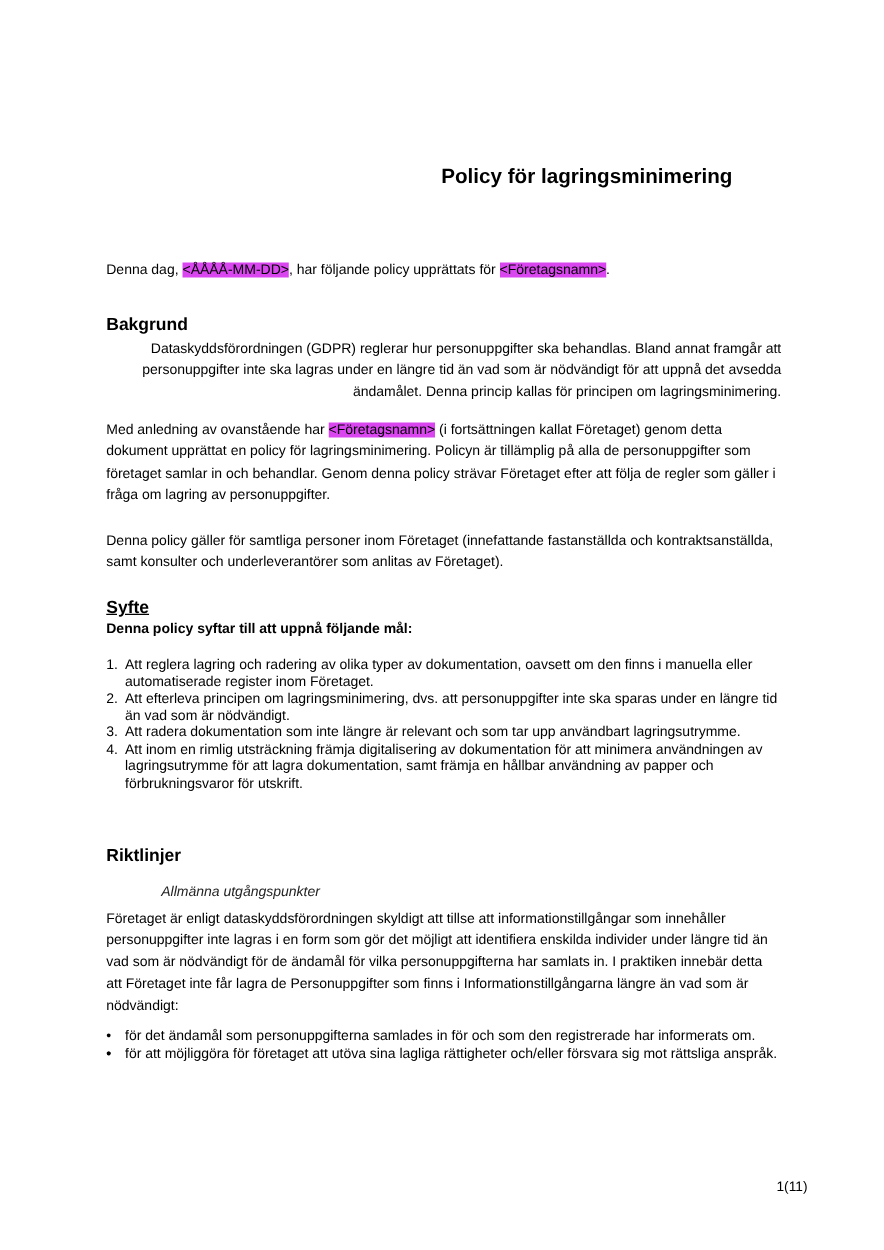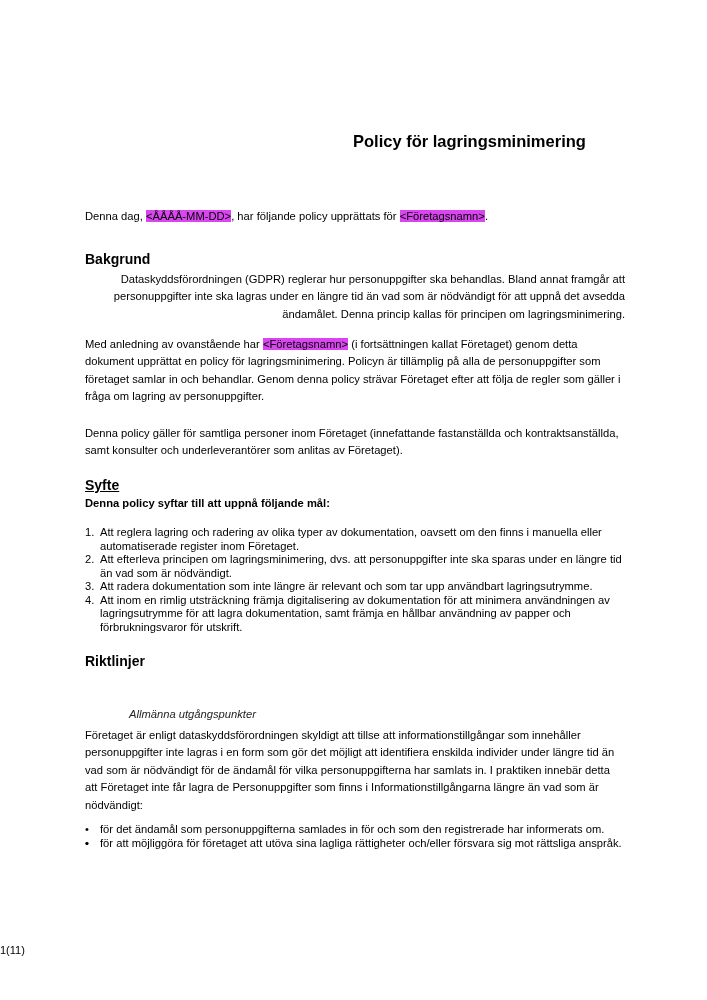--- a/index.html
+++ b/index.html
@@ -7,21 +7,21 @@
            font-family: "Liberation Sans", sans-serif; color: #000; }
     .page { position: absolute; left: 0; top: 0; width: 707px; height: 1000px; background: #fff; }
     .title { position: absolute; left: 353px; top: 84px; font-size: 16.5px; font-weight: bold; white-space: nowrap; margin-top: 48px; }
     .p { position: absolute; left: 85px; width: 540px; font-size: 11.2px; line-height: 17.4px; margin: 0; }
     .hl { background: #d946ef; }
     .h2 { position: absolute; left: 85px; font-size: 14px; font-weight: bold; margin: 0; }
     .sub { position: absolute; left: 85px; font-size: 11.2px; font-style: italic; margin: 0; color: #222; }
     .list { position: absolute; left: 85px; width: 540px; margin: 0; padding: 0; list-style: none; font-size: 11.2px; }
     .list li { position: relative; padding-left: 15px; line-height: 13.5px; margin: 0; }
     .list li .marker { position: absolute; left: 0; top: 0; }
-    .footer { position: absolute; left: 0; width: 646px; top: 944px; text-align: left; font-size: 11px; }
+    .footer { position: absolute; left: 0; width: 646px; top: 944px; text-align: right; font-size: 11px; }
   </style>
 </head>
 <body>
 
 <div class="page">
 
   <h1 class="title">Policy för lagringsminimering</h1>
 
   <p class="p" style="top:208px;"><span>Denna dag, </span><span class="hl">&lt;ÅÅÅÅ-MM-DD&gt;</span><span>, har följande policy upprättats för </span><span class="hl">&lt;Företagsnamn&gt;</span><span>.</span></p>
 
@@ -37,21 +37,21 @@
 
   <p class="p" style="top:495px;font-weight:bold;">Denna policy syftar till att uppnå följande mål:</p>
 
   <ol class="list" style="top:526px;">
     <li><span class="marker">1.</span><span>Att reglera lagring och radering av olika typer av dokumentation, oavsett om den finns i manuella eller automatiserade register inom Företaget.</span></li>
     <li><span class="marker">2.</span><span>Att efterleva principen om lagringsminimering, dvs. att personuppgifter inte ska sparas under en längre tid än vad som är nödvändigt.</span></li>
     <li><span class="marker">3.</span><span>Att radera dokumentation som inte längre är relevant och som tar upp användbart lagringsutrymme.</span></li>
     <li><span class="marker">4.</span><span>Att inom en rimlig utsträckning främja digitalisering av dokumentation för att minimera användningen av lagringsutrymme för att lagra dokumentation, samt främja en hållbar användning av papper och förbrukningsvaror för utskrift.</span></li>
   </ol>
 
-  <h2 class="h2" style="top:653px;text-align:right;">Riktlinjer</h2>
+  <h2 class="h2" style="top:676px;text-align:right;">Riktlinjer</h2>
 
   <p class="sub" style="top:708px;margin-left:44px;">Allmänna utgångspunkter</p>
 
   <p class="p" style="top:727px;">Företaget är enligt dataskyddsförordningen skyldigt att tillse att informationstillgångar som innehåller personuppgifter inte lagras i en form som gör det möjligt att identifiera enskilda individer under längre tid än vad som är nödvändigt för de ändamål för vilka personuppgifterna har samlats in. I praktiken innebär detta att Företaget inte får lagra de Personuppgifter som finns i Informationstillgångarna längre än vad som är nödvändigt:</p>
 
   <ul class="list" style="top:823px;">
     <li><span class="marker">•</span><span>för det ändamål som personuppgifterna samlades in för och som den registrerade har informerats om.</span></li>
     <li><span class="marker">•</span></li>
     <li><span class="marker">•</span><span>för att möjliggöra för företaget att utöva sina lagliga rättigheter och/eller försvara sig mot rättsliga anspråk.</span></li>
   </ul>

